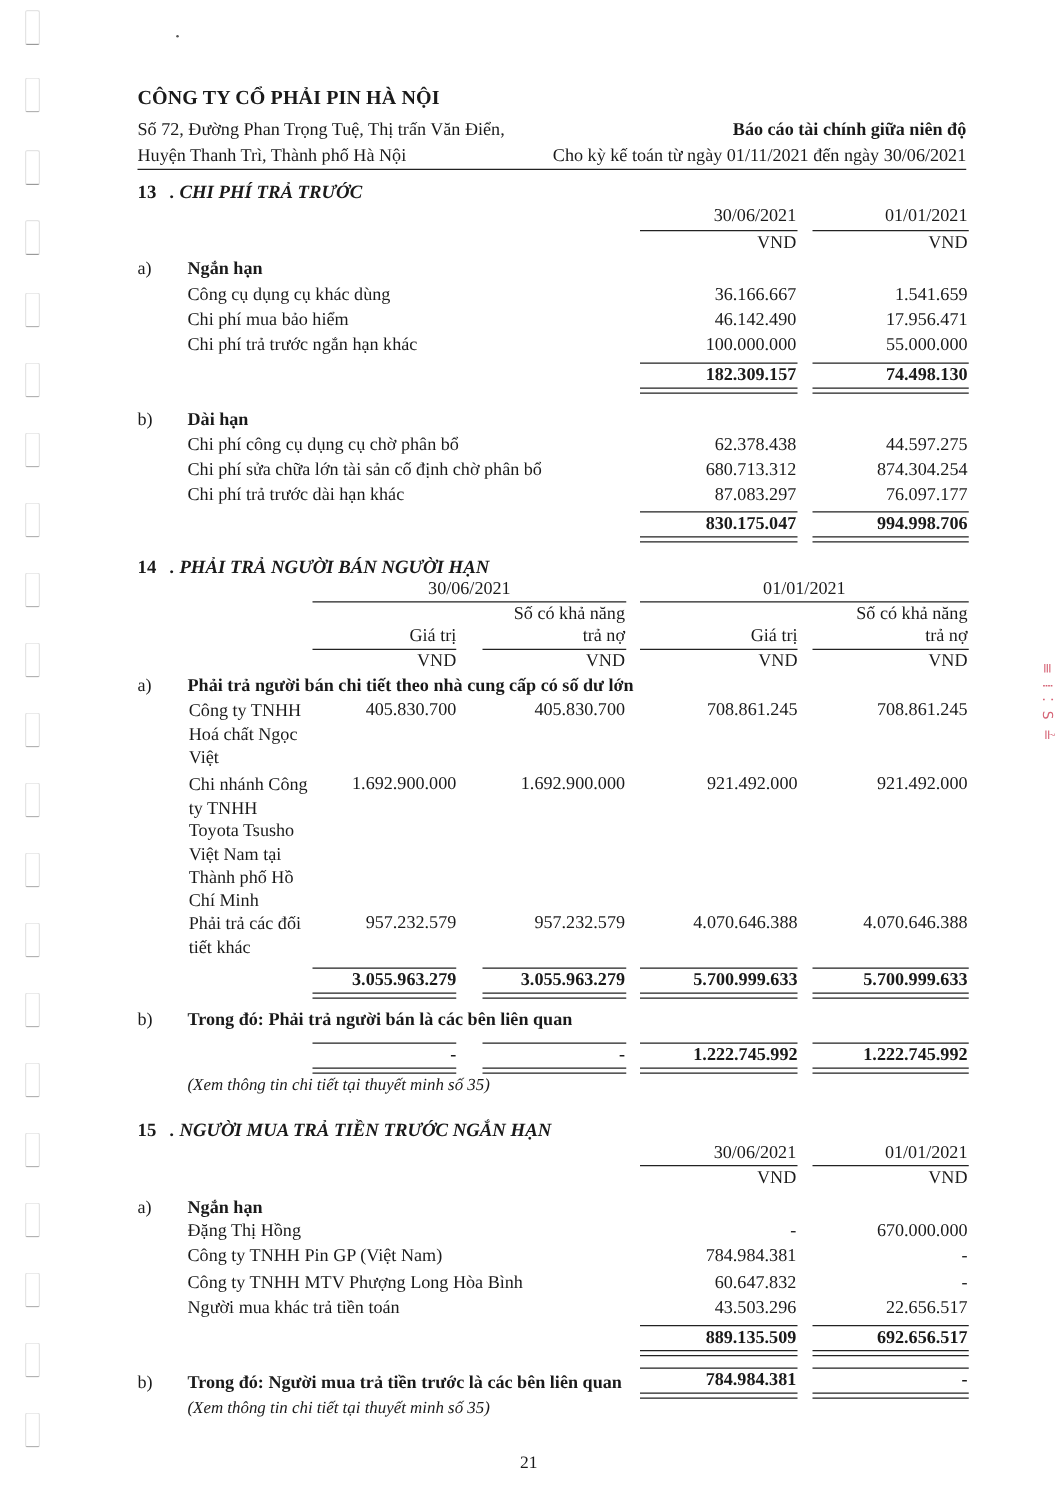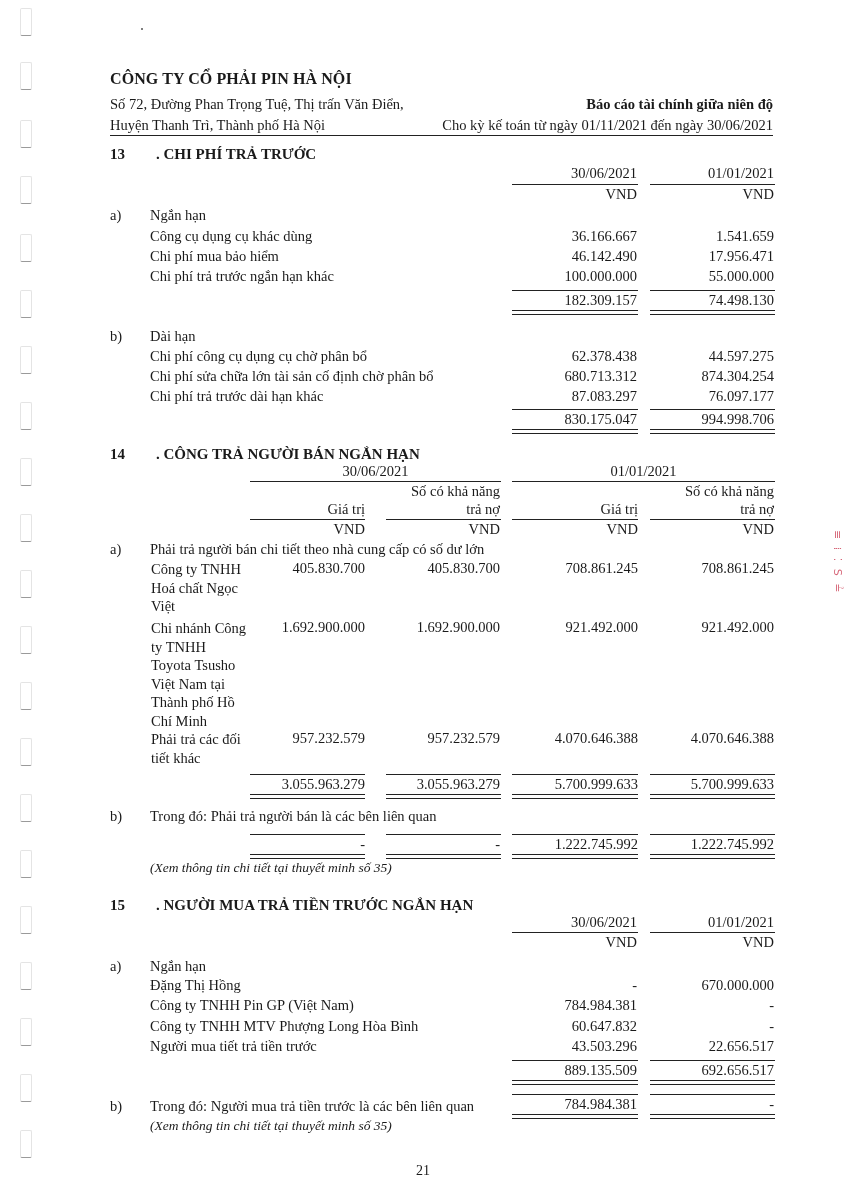--- a/index.html
+++ b/index.html
@@ -14,24 +14,24 @@
     position: absolute; left: 2px; width: 10px; height: 26px;
     border: 1px solid #e4e4e4; border-bottom: 1.5px solid #9a9a9a; border-radius: 2px;
   }
   .company { left: 110px; top: 70px; font-size: 16px; font-weight: bold; letter-spacing: 0.1px; }
   .addr1 { left: 110px; top: 96px; }
   .addr2 { left: 110px; top: 117px; }
   .rpt1 { right: 76px; top: 96px; font-weight: bold; }
   .rpt2 { right: 76px; top: 117px; }
   .hdr-rule { left: 110px; width: 663px; top: 135px; height: 0; border-top: 1px solid #222; }
   .sec-num { position: absolute; left: 110px; font-weight: bold; font-size: 15px; }
-  .sec-name { position: absolute; left: 156px; font-weight: bold; font-size: 15px; }
+  .sec-name { position: absolute; left: 136px; font-weight: bold; font-size: 15px; font-style: italic; }
 
   .label { position: absolute; left: 150px; white-space: nowrap; }
-  .bold { font-weight: normal; }
+  .bold { font-weight: bold; }
   .ital { font-style: italic; }
   .mark { position: absolute; left: 110px; }
 
   .num { position: absolute; text-align: right; white-space: nowrap; }
   .c1 { right: 212px; width: 140px; } 
   .c2 { right: 75px; width: 140px; }  
 
   .rule { position: absolute; height: 0; border-top: 1.6px solid #222; }
   .dbl { position: absolute; height: 3px; border-top: 1.2px solid #222; border-bottom: 1.2px solid #222; }
 
@@ -139,21 +139,21 @@
   <div class="rule r1" style="top:409px"></div>
   <div class="rule r2" style="top:409px"></div>
   <span class="num c1 bold" style="top:411px">830.175.047</span>
   <span class="num c2 bold" style="top:411px">994.998.706</span>
   <div class="dbl r1" style="top:429px"></div>
   <div class="dbl r2" style="top:429px"></div>
 </div>
 
 <div>
   <span class="sec-num" style="top:446px">14</span>
-  <span class="sec-name" style="top:446px">. CÔNG TRẢ NGƯỜI BÁN NGẮN HẠN</span>
+  <span class="sec-name" style="top:446px">. PHẢI TRẢ NGƯỜI BÁN NGƯỜI HẠN</span>
 
   <span class="num" style="left:250px;width:251px;text-align:center;top:463px">30/06/2021</span>
   <span class="num" style="left:512px;width:263px;text-align:center;top:463px">01/01/2021</span>
   <div class="rule" style="left:250px;width:251px;top:481px"></div>
   <div class="rule" style="left:512px;width:263px;top:481px"></div>
 
   <span class="num n2" style="top:483px">Số có khả năng</span>
   <span class="num n4" style="top:483px">Số có khả năng</span>
   <span class="num n1" style="top:501px">Giá trị</span>
   <span class="num n2" style="top:501px">trả nợ</span>
@@ -254,21 +254,21 @@
   <span class="num c2" style="top:977px">670.000.000</span>
 
   <span class="label" style="top:997px">Công ty TNHH Pin GP (Việt Nam)</span>
   <span class="num c1" style="top:997px">784.984.381</span>
   <span class="num c2" style="top:997px">-</span>
 
   <span class="label" style="top:1018px">Công ty TNHH MTV Phượng Long Hòa Bình</span>
   <span class="num c1" style="top:1018px">60.647.832</span>
   <span class="num c2" style="top:1018px">-</span>
 
-  <span class="label" style="top:1038px">Người mua tiết trả tiền trước</span>
+  <span class="label" style="top:1038px">Người mua khác trả tiền toán</span>
   <span class="num c1" style="top:1038px">43.503.296</span>
   <span class="num c2" style="top:1038px">22.656.517</span>
 
   <div class="rule r1" style="top:1060px"></div>
   <div class="rule r2" style="top:1060px"></div>
   <span class="num c1 bold" style="top:1062px">889.135.509</span>
   <span class="num c2 bold" style="top:1062px">692.656.517</span>
   <div class="dbl r1" style="top:1080px"></div>
   <div class="dbl r2" style="top:1080px"></div>
 

